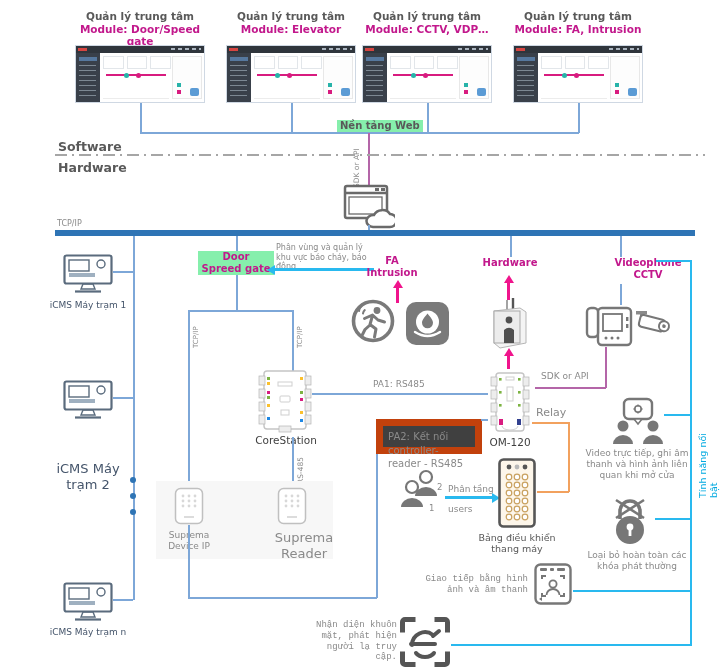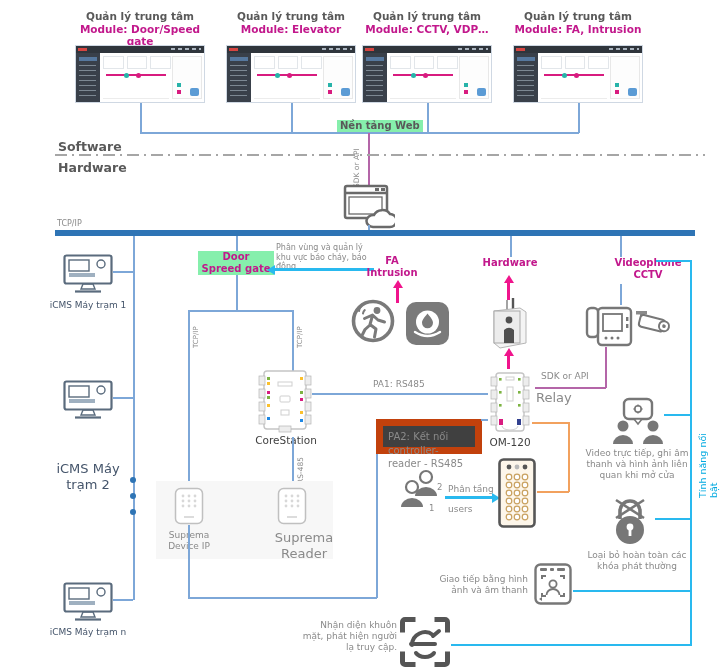--- a/index.html
+++ b/index.html
@@ -4,21 +4,21 @@
 <style>
   html,body{margin:0;padding:0;background:#fff;font-family:"DejaVu Sans",sans-serif;}
   .stage{position:relative;width:724px;height:670px;background:#fff;overflow:hidden;}
   .abs{position:absolute;}
   .lbl{position:absolute;line-height:1.2;}
   .gray{color:#8a8a8a;}
   .dark{color:#595959;font-weight:bold;}
   .magenta{color:#c2188c;font-weight:bold;}
   .navy{color:#44546a;}
   .ctr{text-align:center;}
-  .rt{text-align:right;}
+  .rt{text-align:right;font-family:Liberation Mono, monospace;}
   .vtext{writing-mode:vertical-rl;transform:rotate(180deg);}
   .line{position:absolute;background:#7da7d8;}
   .cyanline{position:absolute;background:#29b9ef;}
   .orangeline{position:absolute;background:#f2a15e;}
   .purpleline{position:absolute;background:#b465a8;}
   .whitebg{background:#86efac;padding:0 3px;}
   
   .arrow-up{position:absolute;width:3px;background:#f0148c;}
   .arrow-up::before{content:'';position:absolute;top:-7px;left:-3.5px;border:5px solid transparent;border-bottom:8px solid #f0148c;border-top:none;}
   
@@ -385,21 +385,21 @@
         <rect x="30" y="33" width="2.6" height="2.6"></rect>
     </g>
     <rect x="18" y="6" width="8" height="3" fill="none" stroke="#cfcfcf"></rect>
     <rect x="19" y="16" width="6" height="14" fill="none" stroke="#cfcfcf"></rect>
     <rect x="11" y="48" width="4" height="6" fill="#d81b7f"></rect>
     <rect x="29" y="48" width="4" height="6" fill="#32408f"></rect>
     <path d="M14 55 a8 4 0 0 0 16 0" fill="none" stroke="#cfcfcf"></path>
   </svg>
   <div class="lbl ctr" style="left:482px;top:436px;width:56px;font-size:10.5px;color:#3f3f3f;">OM-120</div>
 
-  <div class="lbl gray" style="left:536px;top:390px;font-size:13px;">Relay</div>
+  <div class="lbl gray" style="left:536px;top:406px;font-size:11px;">Relay</div>
   <div class="orangeline" style="left:532px;top:422px;width:37px;height:1.5px;"></div>
   <div class="orangeline" style="left:568px;top:422px;width:1.5px;height:70px;"></div>
   <div class="orangeline" style="left:537px;top:491px;width:32px;height:1.5px;"></div>
 
   <svg class="abs" style="left:400px;top:467px;" width="42" height="47" viewBox="0 0 42 47">
     <circle cx="26" cy="10" r="6" fill="#fff" stroke="#777" stroke-width="2.2"></circle>
     <path d="M15 29 a11 9 0 0 1 22 0 z" fill="#777"></path>
     <circle cx="12" cy="20" r="6" fill="#fff" stroke="#777" stroke-width="2.2"></circle>
     <path d="M1 40 a11 9 0 0 1 22 0 z" fill="#777"></path>
   </svg>
@@ -428,20 +428,21 @@
         <circle cx="19" cy="43" r="2.8"></circle>
         <circle cx="27" cy="43" r="2.8"></circle>
       <circle cx="11" cy="51" r="2.8"></circle>
         <circle cx="19" cy="51" r="2.8"></circle>
         <circle cx="27" cy="51" r="2.8"></circle>
       <circle cx="11" cy="59" r="2.8"></circle>
         <circle cx="19" cy="59" r="2.8"></circle>
         <circle cx="27" cy="59" r="2.8"></circle>
     </g>
   </svg>
+  <div class="lbl ctr" style="left:469px;top:532px;width:96px;font-size:9.5px;color:#595959;">Bảng điều khiển thang máy</div>
 
   <div class="cyanline" style="left:656px;top:260px;width:36px;height:2px;"></div>
   <div class="cyanline" style="left:690px;top:260px;width:2px;height:386px;"></div>
   <div class="lbl vtext" style="left:697px;top:418px;height:80px;font-size:9.5px;color:#00a9e0;">Tính năng nổi bật</div>
 
   <svg class="abs" style="left:612px;top:397px;" width="52" height="48" viewBox="0 0 52 48">
     <rect x="12" y="2" width="28" height="20" rx="5" fill="#fff" stroke="#777" stroke-width="2.4"></rect>
     <path d="M22 22 l4 5 l4 -5 z" fill="#fff" stroke="#777" stroke-width="1.6"></path>
     <circle cx="26" cy="12" r="3.2" fill="none" stroke="#777" stroke-width="1.6"></circle>
     <g stroke="#777" stroke-width="1.4">

